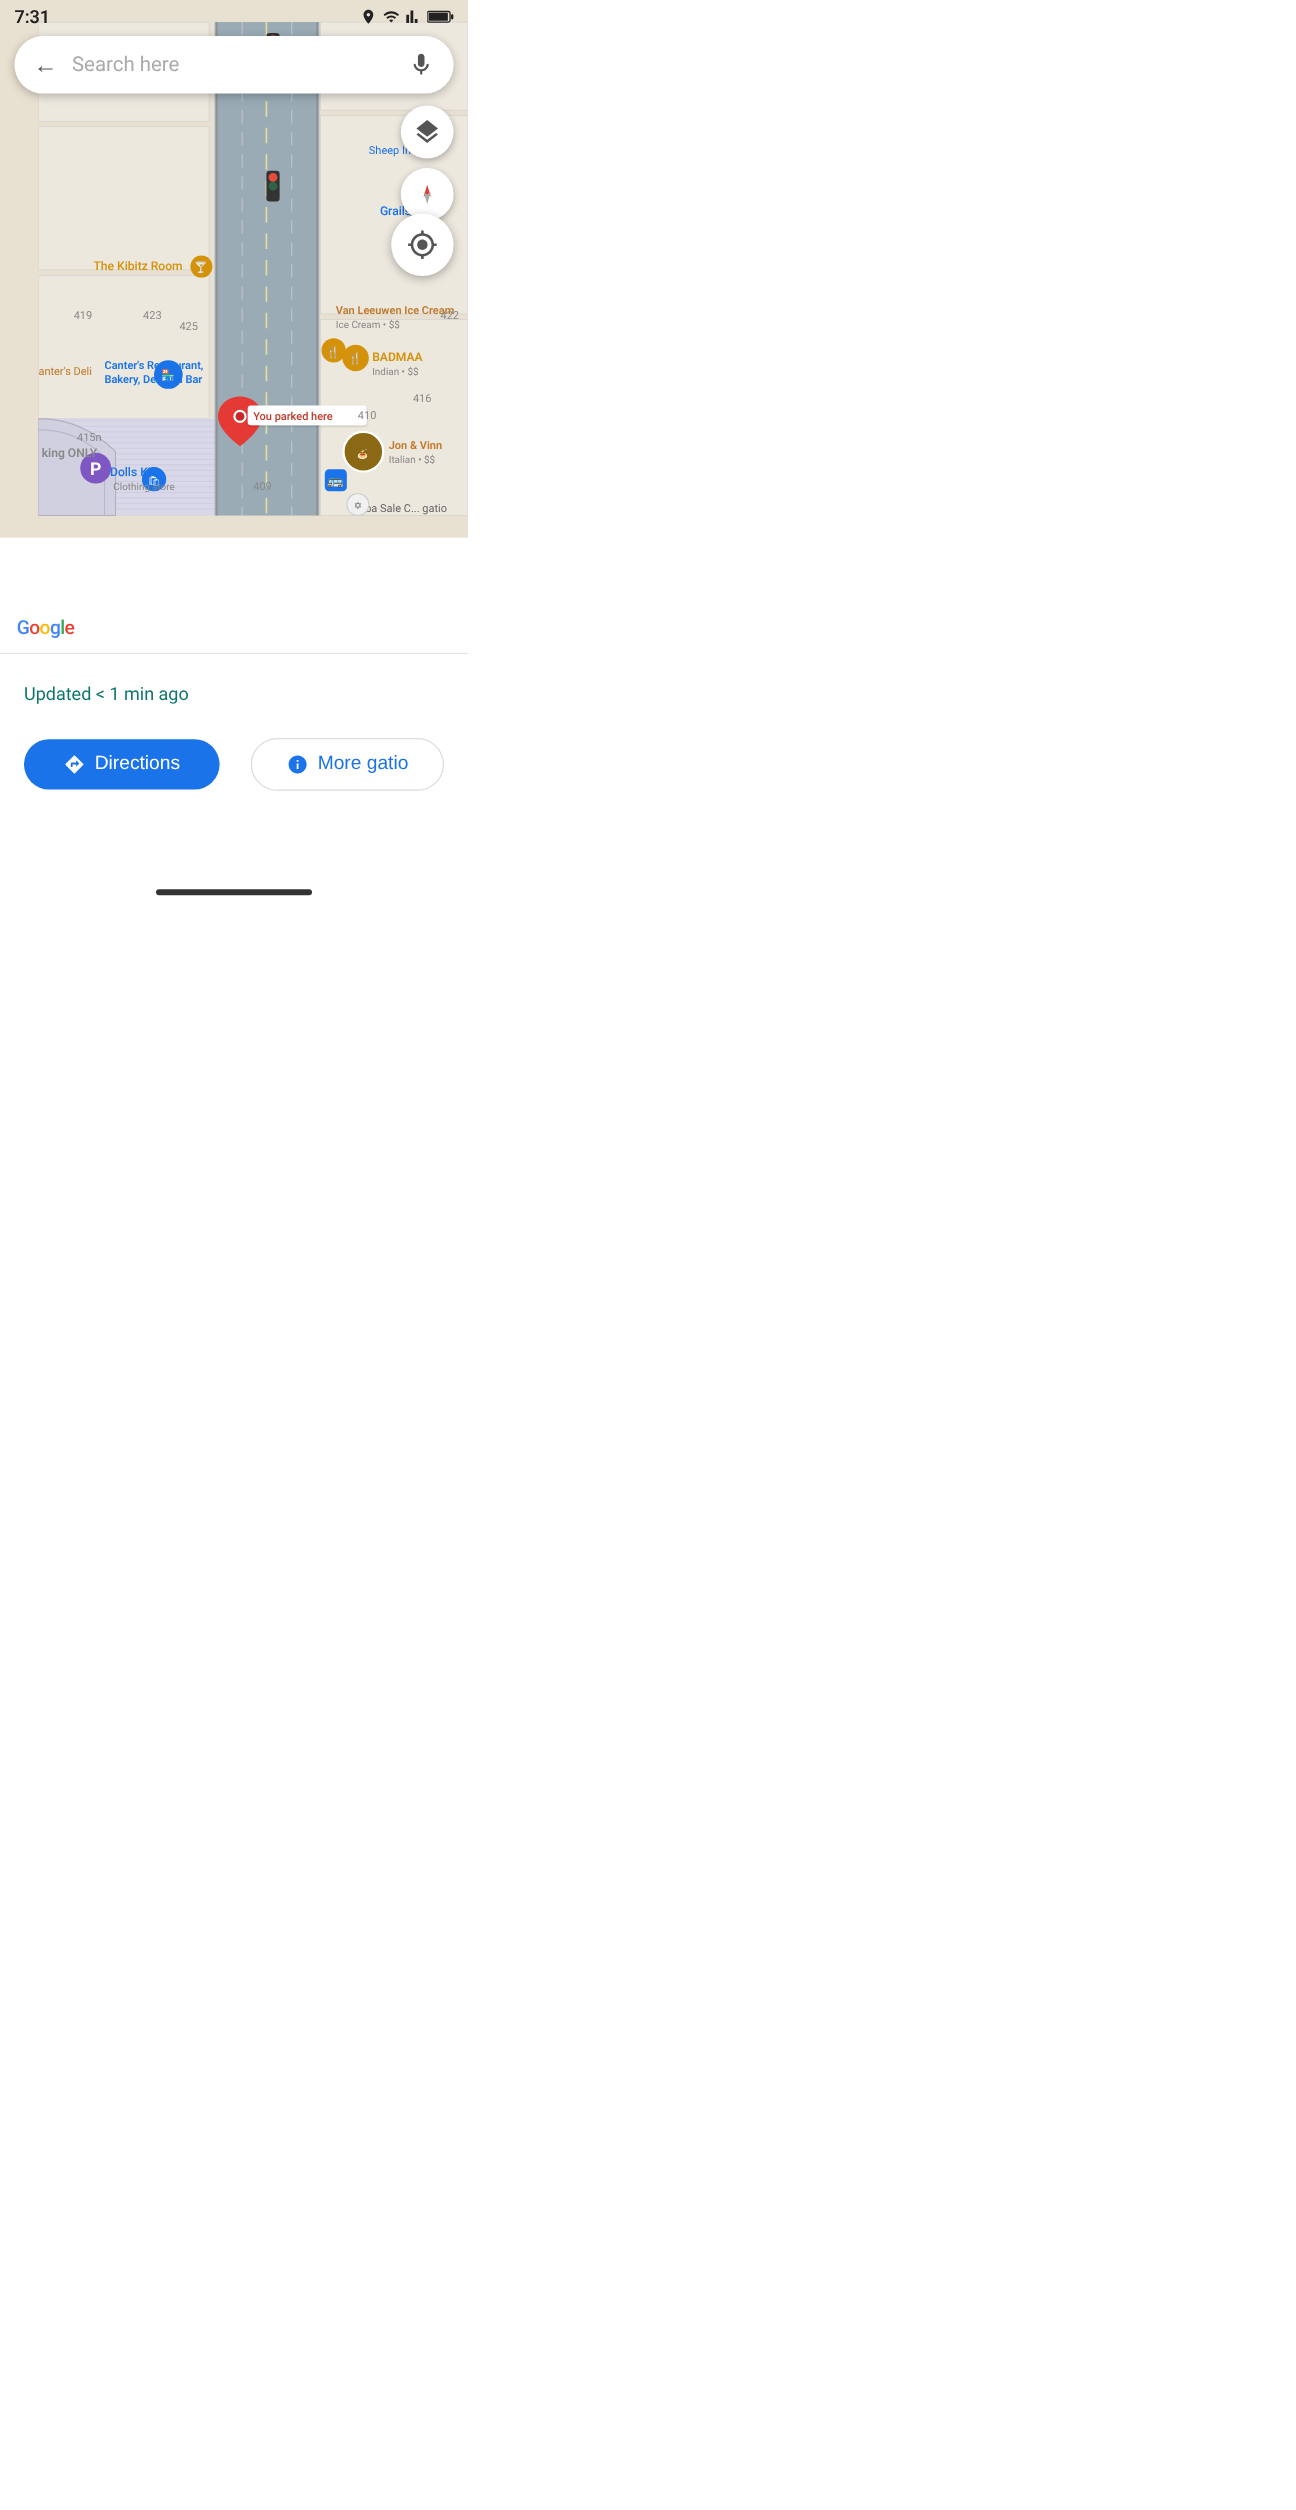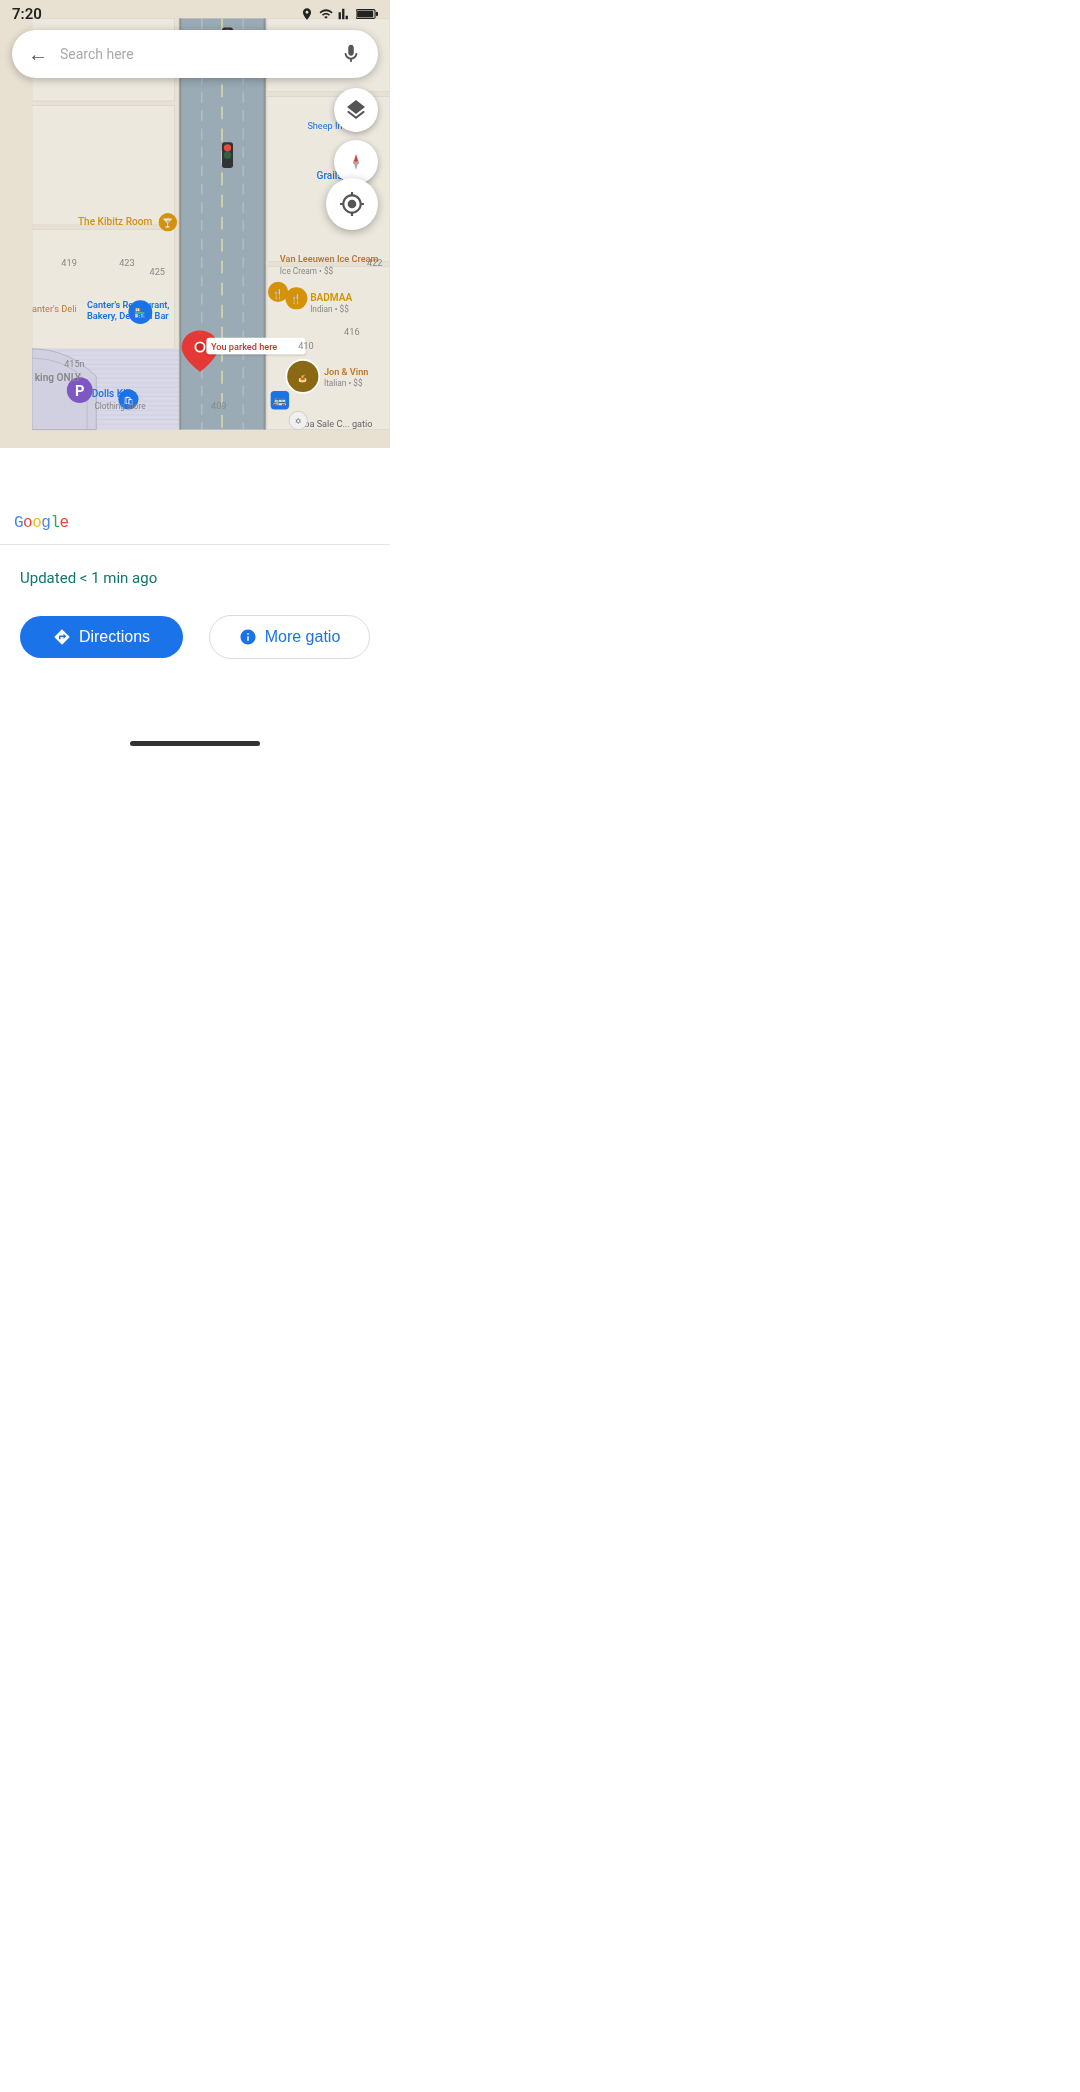--- a/index.html
+++ b/index.html
@@ -51,21 +51,21 @@
       z-index: 100;
     }
     .search-back-icon {
       font-size: 20px;
       color: #555;
       margin-right: 12px;
       cursor: pointer;
     }
     .search-input-text {
       flex: 1;
-      font-size: 14px;
+      font-size: 17px;
       color: #aaa;
     }
 
     
     .map-area {
       position: absolute;
       top: 0;
       left: 0;
       right: 0;
       height: 448px;
@@ -198,32 +198,31 @@
 
     
     .google-logo {
       position: absolute;
       bottom: 222px;
       left: 14px;
       font-size: 16px;
       font-weight: 500;
       letter-spacing: -0.5px;
       z-index: 80;
-      font-family: Liberation Mono, monospace;
     }
     .g-blue { color: #4285F4; }
     .g-red { color: #EA4335; }
     .g-yellow { color: #FBBC05; }
     .g-green { color: #34A853; }
   </style>
 </head>
 <body>
 
 <div class="status-bar">
-  <span class="status-time">7:20</span>
+  <span class="status-time">7:31</span>
   <div class="status-icons">
 
     <svg width="14" height="14" viewBox="0 0 24 24" fill="#222">
         <path d="M12 2C8.13 2 5 5.13 5 9c0 5.25 7 13 7 13s7-7.75 7-13c0-3.87-3.13-7-7-7zm0 9.5c-1.38 0-2.5-1.12-2.5-2.5s1.12-2.5 2.5-2.5 2.5 1.12 2.5 2.5-1.12 2.5-2.5 2.5z"></path>
       </svg>
 
     <svg width="16" height="14" viewBox="0 0 24 24" fill="#222">
         <path d="M1 9l2 2c5.07-5.07 13.27-5.07 18.36 0l2-2C16.69 2.35 7.31 2.35 1 9zm8 8l3 3 3-3c-1.65-1.66-4.34-1.66-6 0zm-4-4l2 2c2.76-2.76 7.24-2.76 10 0l2-2C15.14 9.14 8.87 9.14 5 13z"></path>
       </svg>
 

